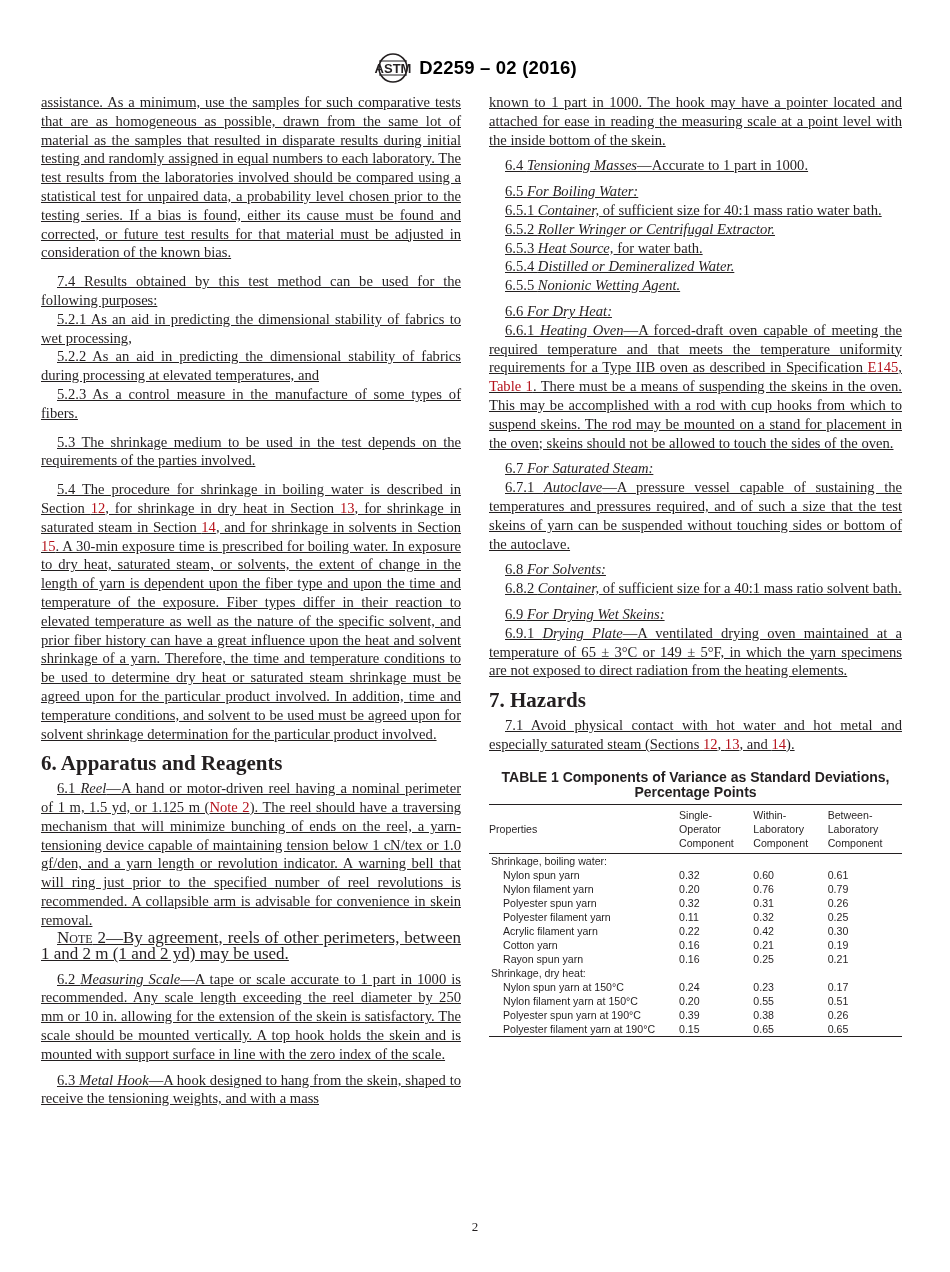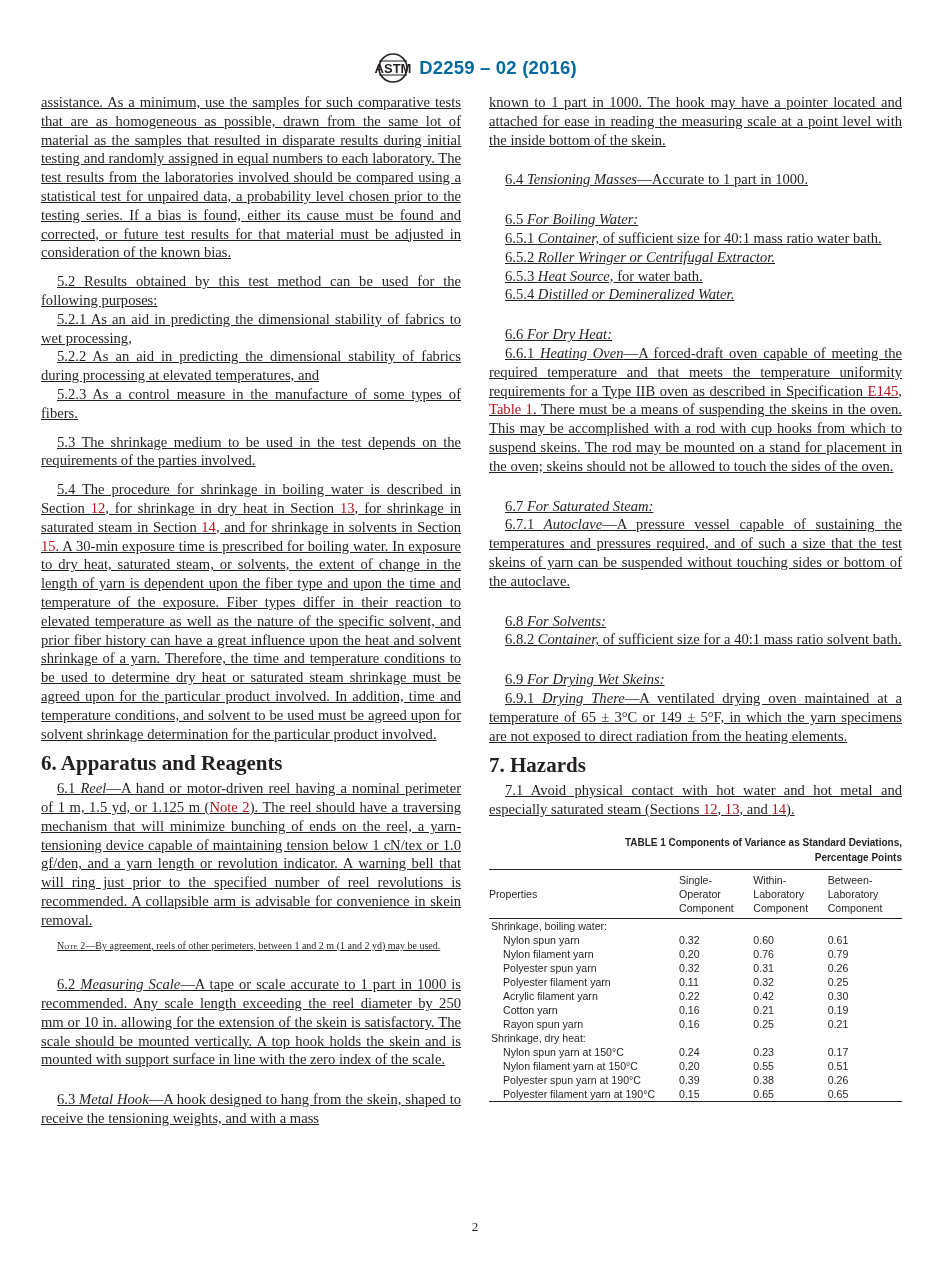--- a/index.html
+++ b/index.html
@@ -2,35 +2,35 @@
 <html><head>
 <meta charset="utf-8">
 <style>
   html, body { margin: 0; padding: 0; background: #ffffff; }
   body { width: 950px; height: 1272px; position: relative; overflow: hidden;
          font-family: "Liberation Serif", "DejaVu Serif", serif; color: #231f20; }
   .header { position: absolute; top: 52px; left: 0; width: 950px; text-align: center;
             display: flex; justify-content: center; align-items: center; gap: 6px; }
   .logo { width: 40px; height: 32px; display: inline-block; text-align: center; }
   .doc-id { font-family: "Liberation Sans", "DejaVu Sans", sans-serif; font-weight: bold;
-            font-size: 18.5px; letter-spacing: 0.2px; color: #0369a1; }
+            font-size: 18.5px; letter-spacing: 0.2px; color: #000000; }
   .col { position: absolute; top: 93px; font-size: 14.6px; line-height: 18.8px; text-align: justify; }
   .col-left { left: 41px; width: 420px; }
   .col-right { left: 489px; width: 413px; }
   p { margin: 0; text-decoration: underline; }
   .ind { text-indent: 16px; }
-  .gap { margin-top: 21px; }
+  .gap { margin-top: 7px; }
   .gap-lg { margin-top: 10px; }
   .link { color: #b5121b; }
   i { font-style: italic; }
   h2 { font-size: 21px; font-weight: bold; margin: 11px 0 6px 0; line-height: 19px; }
-  .note { font-size: 10px; line-height: 16.5px; margin-top: 8px; text-indent: 16px; }
+  .note { font-size: 17px; line-height: 16.5px; margin-top: 0; text-indent: 16px; }
   .sc { font-variant: small-caps; }
   .table-title { font-family: "Liberation Sans", "DejaVu Sans", sans-serif; font-weight: bold;
-                 font-size: 10px; line-height: 15px; text-align: right; margin-top: 16px; }
+                 font-size: 14px; line-height: 15px; text-align: center; margin-top: 16px; }
   table { border-collapse: collapse; width: 413px; margin-top: 4px;
           font-family: "Liberation Sans", "DejaVu Sans", sans-serif; font-size: 10.6px; line-height: 14px; }
   thead tr { border-top: 1.6px solid #231f20; border-bottom: 1px solid #231f20; }
   th { font-weight: normal; padding: 3px 0 3px 0; vertical-align: middle; }
   th.props { width: 190px; }
   td { padding: 0; }
   td.num { }
   td.group { padding-left: 2px; }
   td.item { padding-left: 14px; }
   tbody tr.last { border-bottom: 1.6px solid #231f20; }
@@ -48,21 +48,21 @@
       <path d="M6 9 L34 9" stroke="#231f20" stroke-width="1"></path>
       <path d="M6 23 L34 23" stroke="#231f20" stroke-width="1"></path>
     </svg>
   </span>
   <span class="doc-id">D2259 – 02 (2016)</span>
 </div>
 
 <div class="col col-left">
   <p>assistance. As a minimum, use the samples for such comparative tests that are as homogeneous as possible, drawn from the same lot of material as the samples that resulted in disparate results during initial testing and randomly assigned in equal numbers to each laboratory. The test results from the laboratories involved should be compared using a statistical test for unpaired data, a probability level chosen prior to the testing series. If a bias is found, either its cause must be found and corrected, or future test results for that material must be adjusted in consideration of the known bias.</p>
 
-  <p class="ind gap-lg">5.2 Results obtained by this test method can be used for the following purposes:</p>
+  <p class="ind gap-lg">7.4 Results obtained by this test method can be used for the following purposes:</p>
   <p class="ind">5.2.1 As an aid in predicting the dimensional stability of fabrics to wet processing,</p>
   <p class="ind">5.2.2 As an aid in predicting the dimensional stability of fabrics during processing at elevated temperatures, and</p>
   <p class="ind">5.2.3 As a control measure in the manufacture of some types of fibers.</p>
 
   <p class="ind gap-lg">5.3 The shrinkage medium to be used in the test depends on the requirements of the parties involved.</p>
 
   <p class="ind gap-lg"><span>5.4 The procedure for shrinkage in boiling water is described in Section </span><span class="link" style="color: rgb(181, 18, 27);">12</span><span>, for shrinkage in dry heat in Section </span><span class="link" style="color: rgb(181, 18, 27);">13</span><span>, for shrinkage in saturated steam in Section </span><span class="link" style="color: rgb(181, 18, 27);">14</span><span>, and for shrinkage in solvents in Section </span><span class="link" style="color: rgb(181, 18, 27);">15</span><span>. A 30-min exposure time is prescribed for boiling water. In exposure to dry heat, saturated steam, or solvents, the extent of change in the length of yarn is dependent upon the fiber type and upon the time and temperature of the exposure. Fiber types differ in their reaction to elevated temperature as well as the nature of the specific solvent, and prior fiber history can have a great influence upon the heat and solvent shrinkage of a yarn. Therefore, the time and temperature conditions to be used to determine dry heat or saturated steam shrinkage must be agreed upon for the particular product involved. In addition, time and temperature conditions, and solvent to be used must be agreed upon for solvent shrinkage determination for the particular product involved.</span></p>
 
   <h2>6. Apparatus and Reagents</h2>
 
@@ -78,32 +78,33 @@
 <div class="col col-right">
   <p>known to 1 part in 1000. The hook may have a pointer located and attached for ease in reading the measuring scale at a point level with the inside bottom of the skein.</p>
 
   <p class="ind gap"><span>6.4 </span><i>Tensioning Masses</i><span>—Accurate to 1 part in 1000.</span></p>
 
   <p class="ind gap"><span>6.5 </span><i>For Boiling Water:</i></p>
   <p class="ind"><span>6.5.1 </span><i>Container,</i><span> of sufficient size for 40:1 mass ratio water bath.</span></p>
   <p class="ind"><span>6.5.2 </span><i>Roller Wringer or Centrifugal Extractor.</i></p>
   <p class="ind"><span>6.5.3 </span><i>Heat Source,</i><span> for water bath.</span></p>
   <p class="ind"><span>6.5.4 </span><i>Distilled or Demineralized Water.</i></p>
+  <p class="ind"><span>6.5.5 </span><i>Nonionic Wetting Agent.</i></p>
 
   <p class="ind gap"><span>6.6 </span><i>For Dry Heat:</i></p>
   <p class="ind"><span>6.6.1 </span><i>Heating Oven</i><span>—A forced-draft oven capable of meeting the required temperature and that meets the temperature uniformity requirements for a Type IIB oven as described in Specification </span><span class="link" style="color: rgb(181, 18, 27);">E145</span><span>, </span><span class="link" style="color: rgb(181, 18, 27);">Table 1</span><span>. There must be a means of suspending the skeins in the oven. This may be accomplished with a rod with cup hooks from which to suspend skeins. The rod may be mounted on a stand for placement in the oven; skeins should not be allowed to touch the sides of the oven.</span></p>
 
   <p class="ind gap"><span>6.7 </span><i>For Saturated Steam:</i></p>
   <p class="ind"><span>6.7.1 </span><i>Autoclave</i><span>—A pressure vessel capable of sustaining the temperatures and pressures required, and of such a size that the test skeins of yarn can be suspended without touching sides or bottom of the autoclave.</span></p>
 
   <p class="ind gap"><span>6.8 </span><i>For Solvents:</i></p>
   <p class="ind"><span>6.8.2 </span><i>Container,</i><span> of sufficient size for a 40:1 mass ratio solvent bath.</span></p>
 
   <p class="ind gap"><span>6.9 </span><i>For Drying Wet Skeins:</i></p>
-  <p class="ind"><span>6.9.1 </span><i>Drying There</i><span>—A ventilated drying oven maintained at a temperature of 65 ± 3°C or 149 ± 5°F, in which the yarn specimens are not exposed to direct radiation from the heating elements.</span></p>
+  <p class="ind"><span>6.9.1 </span><i>Drying Plate</i><span>—A ventilated drying oven maintained at a temperature of 65 ± 3°C or 149 ± 5°F, in which the yarn specimens are not exposed to direct radiation from the heating elements.</span></p>
 
   <h2>7. Hazards</h2>
 
   <p class="ind"><span>7.1 Avoid physical contact with hot water and hot metal and especially saturated steam (Sections </span><span class="link" style="color: rgb(181, 18, 27);">12</span><span>, </span><span class="link" style="color: rgb(181, 18, 27);">13</span><span>, and </span><span class="link" style="color: rgb(181, 18, 27);">14</span><span>).</span></p>
 
   <div class="table-title">
     <div>TABLE 1 Components of Variance as Standard Deviations,</div>
     <div>Percentage Points</div>
   </div>
 

